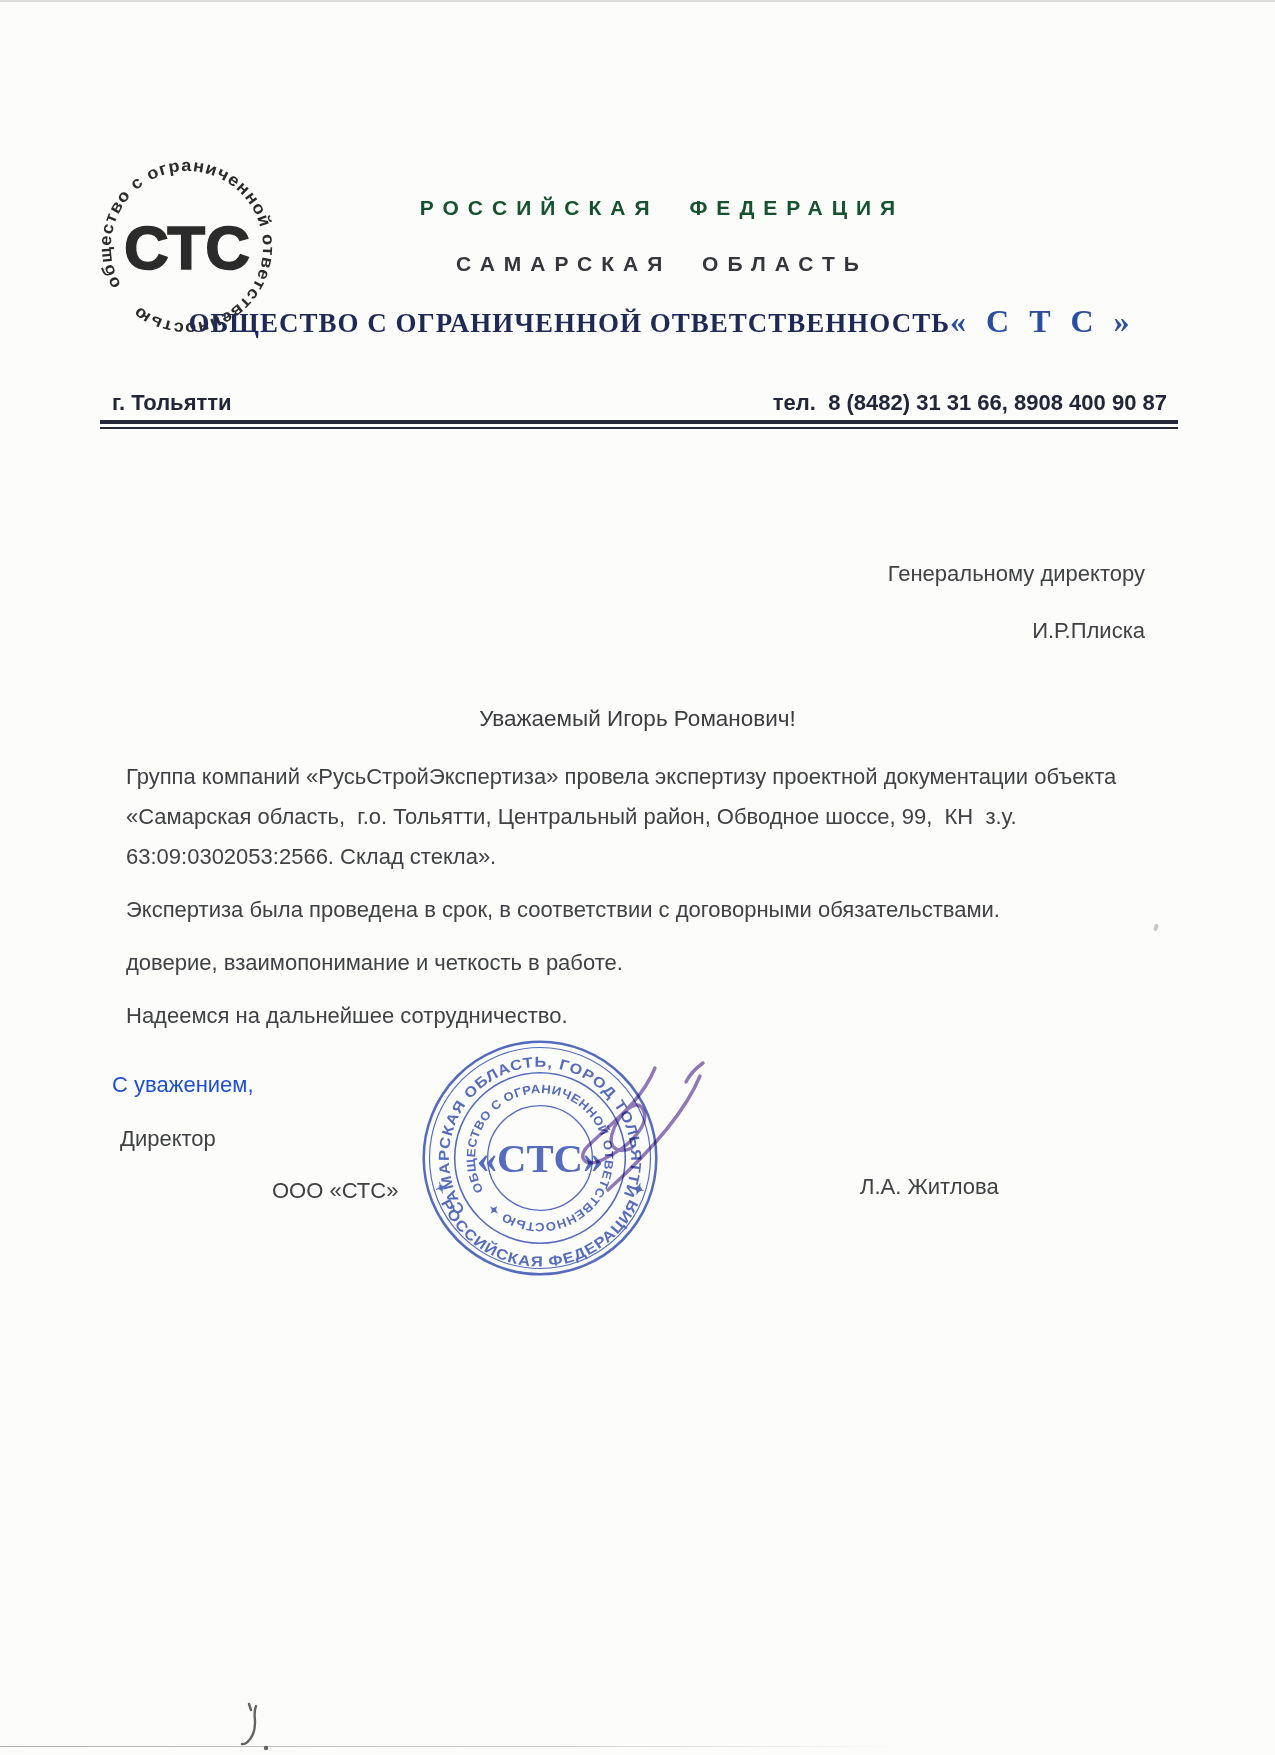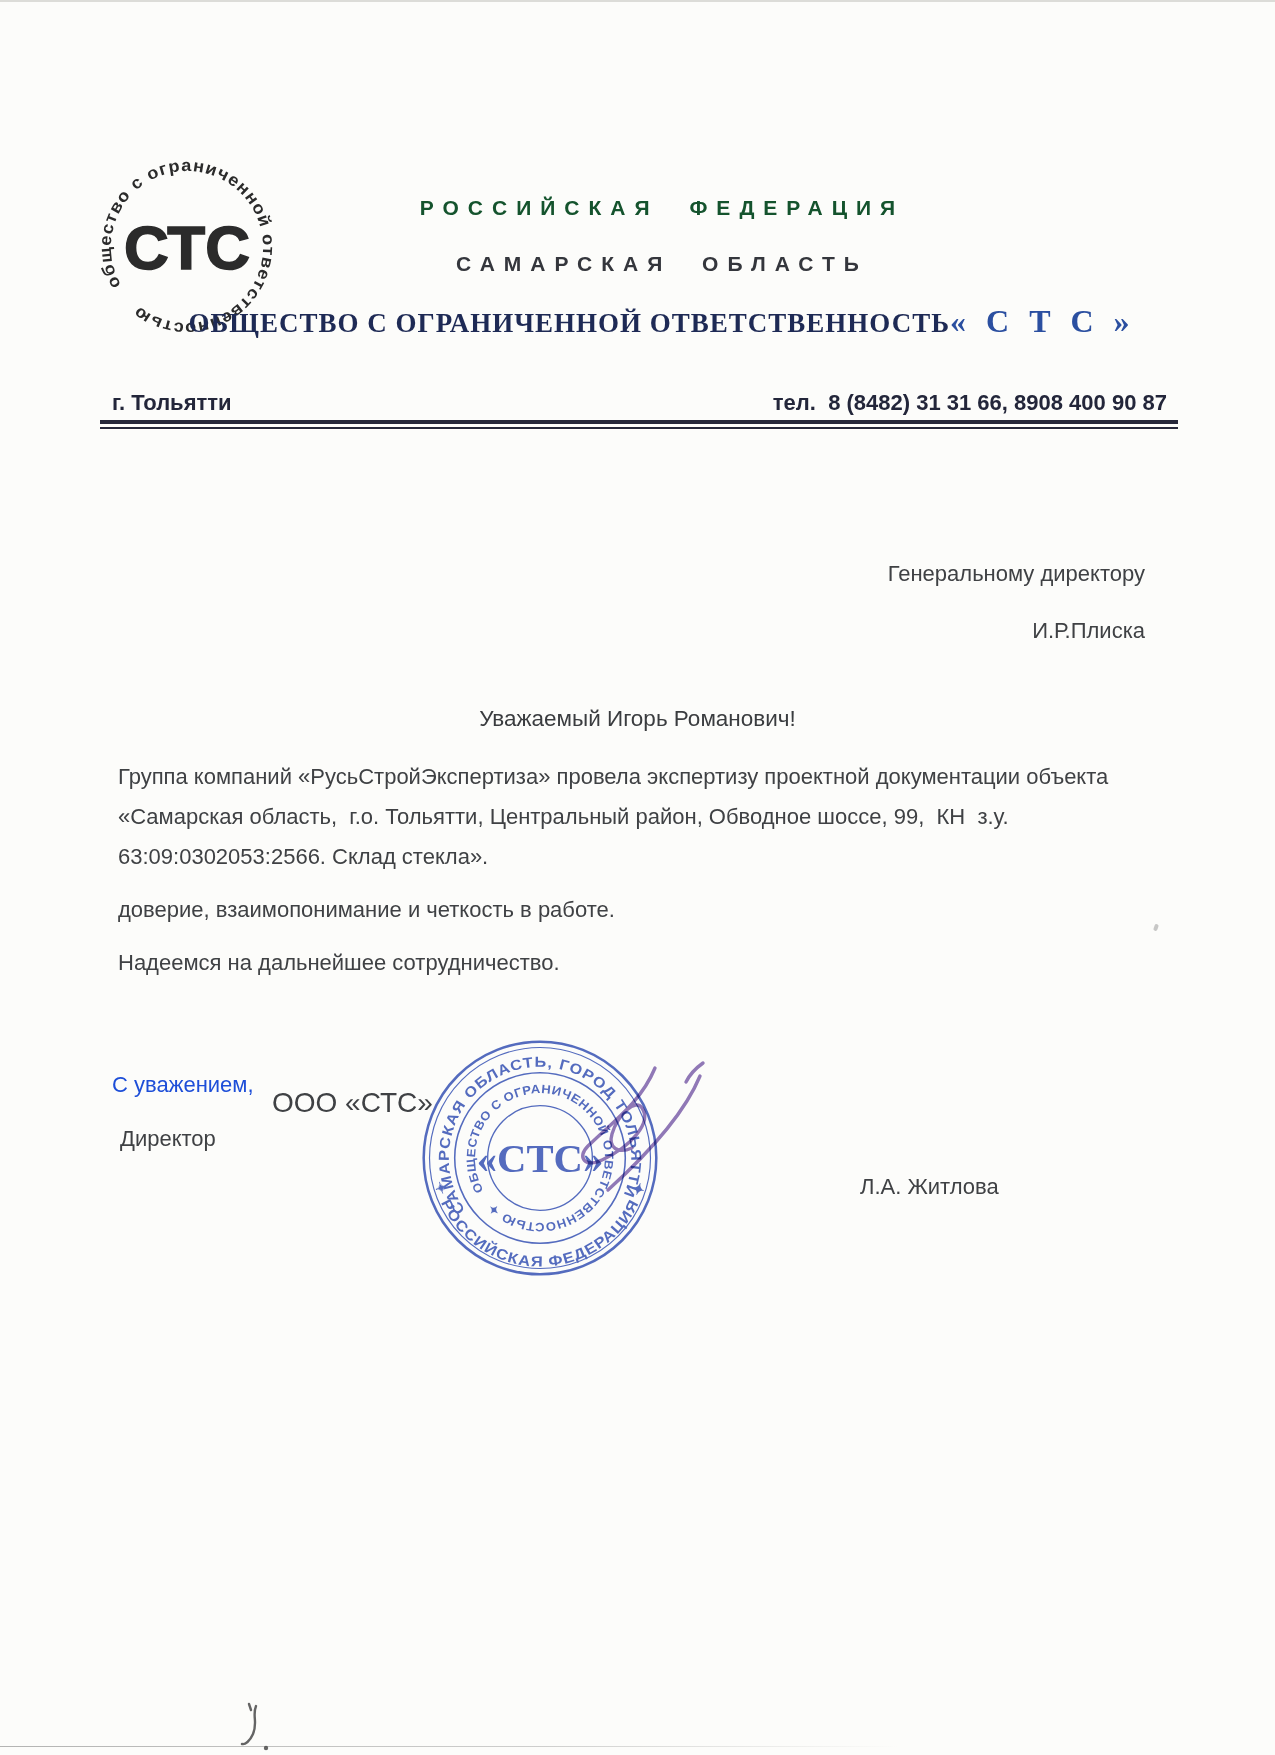--- a/index.html
+++ b/index.html
@@ -30,26 +30,26 @@
   
   .logo{position:absolute;left:86px;top:146px;width:202px;height:202px;}
 
   
   .recipient{position:absolute;right:130px;top:545px;text-align:right;font-size:22px;color:#3f4144;}
   .recipient div{line-height:57px;}
 
   
   .salutation{position:absolute;left:110px;top:706px;width:1055px;text-align:center;font-size:22.5px;color:#3a3c3f;}
   .body-text{position:absolute;left:110px;top:757px;width:985px;font-size:22px;color:#3f4144;}
-  .body-text p{margin:0 0 13px 8px;}
+  .body-text p{margin:0 0 13px 16px;}
   .body-text .line{line-height:40px;white-space:pre;}
 
   .regards{position:absolute;left:112px;top:1072px;font-size:22px;color:#1d4ed8;}
   .sig-title{position:absolute;left:120px;top:1126px;font-size:22px;color:#3f4144;}
-  .sig-company{position:absolute;left:272px;top:1087px;font-size:28px;color:#3f4144;text-align:right;}
+  .sig-company{position:absolute;left:272px;top:1178px;font-size:22px;color:#3f4144;text-align:right;}
   .sig-name{position:absolute;left:860px;top:1126px;font-size:22px;color:#3f4144;margin-top:48px;}
 
   
   .stamp{position:absolute;left:414px;top:1032px;width:252px;height:252px;mix-blend-mode:multiply;opacity:.88;}
   .signature{position:absolute;left:490px;top:1038px;width:240px;height:180px;mix-blend-mode:multiply;}
 
   
   .speck{position:absolute;left:1154px;top:924px;width:4px;height:7px;background:#9a9a9a;border-radius:2px;opacity:.55;transform:rotate(20deg);}
   .bottom-line{position:absolute;left:0;top:1746px;width:900px;height:1px;
     background:linear-gradient(to right, rgba(120,120,120,.55), rgba(120,120,120,.35) 60%, rgba(120,120,120,0));}
@@ -89,20 +89,23 @@
     <div>И.Р.Плиска</div>
   </div>
 
   <div class="salutation">Уважаемый Игорь Романович!</div>
 
   <div class="body-text">
     <p>
       <span class="line" style="display:block">Группа компаний «РусьСтройЭкспертиза» провела экспертизу проектной документации объекта</span>
       <span class="line" style="display:block">«Самарская область,  г.о. Тольятти, Центральный район, Обводное шоссе, 99,  КН  з.у.</span>
       <span class="line" style="display:block">63:09:0302053:2566. Склад стекла».</span>
+    </p>
+    <p>
+      <span class="line" style="display:block">Экспертиза была проведена в срок, в соответствии с договорными обязательствами.</span>
     </p>
     <p>
       <span class="line" style="display:block">доверие, взаимопонимание и четкость в работе.</span>
     </p>
     <p>
       <span class="line" style="display:block">Надеемся на дальнейшее сотрудничество.</span>
     </p>
   </div>
 
   <div class="regards">С уважением,</div>

